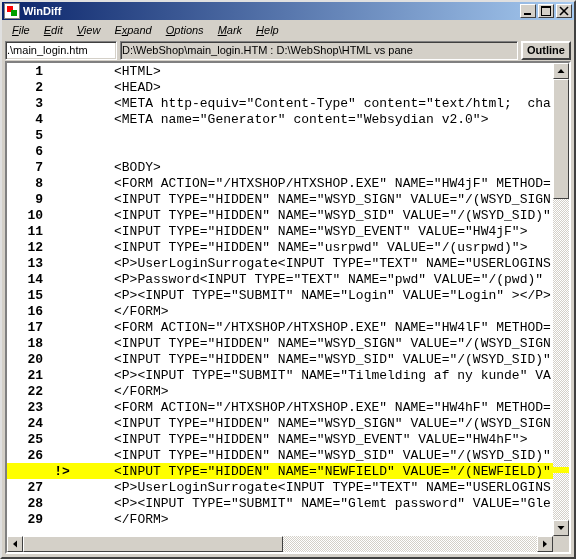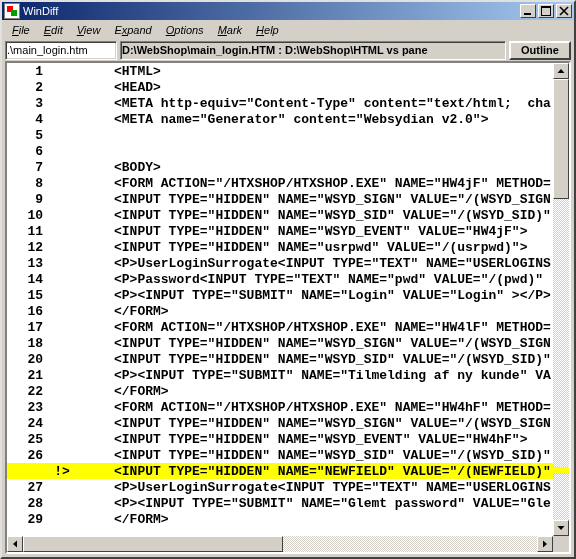--- a/index.html
+++ b/index.html
@@ -45,21 +45,21 @@
     background: #ff0000;
   }
   .titlebar .icon:after {
     content: '';
     position: absolute;
     left: 6px; top: 6px; right: 2px; bottom: 2px;
     background: #00a000;
   }
   .titlebar .title {
     flex: 1;
-    font-weight: normal;
+    font-weight: bold;
     font-size: 11px;
     white-space: nowrap;
     overflow: hidden;
   }
   .win-btns {
     display: flex;
     gap: 0;
   }
   .win-btn {
     width: 16px;
@@ -106,23 +106,23 @@
     border: 1px solid;
     border-color: #808080 #fff #fff #808080;
     box-shadow: inset 1px 1px 0 #404040, inset -1px -1px 0 #d4d0c8;
     box-sizing: border-box;
     padding: 2px 1px;
     font-size: 11px;
     white-space: nowrap;
     overflow: hidden;
   }
   .path-box { width: 112px; flex-shrink: 0; }
-  .desc-box { flex: 1; background: #d4d0c8; font-weight: bold; }
+  .desc-box { flex: 1; background: #d4d0c8; }
   .outline-btn {
-    width: 62px;
+    width: 50px;
     height: 19px;
     border: 2px solid;
     border-color: #fff #404040 #404040 #fff;
     background: #d4d0c8;
     box-sizing: border-box;
     display: flex;
     align-items: center;
     justify-content: center;
     font-weight: bold;
     font-size: 11px;
@@ -161,21 +161,21 @@
     width: 32px;
     text-align: center;
     font-family: "Courier New", monospace;
     font-weight: bold;
     font-size: 13px;
     flex-shrink: 0;
   }
   .code-text {
     padding-left: 36px;
     font-family: "Courier New", monospace;
-    font-weight: bold;
+    font-weight: normal;
     font-size: 13px;
     white-space: pre;
   }
   .row-highlight { background: #ffff00; }
   .vscroll {
     position: absolute;
     right: 0; top: 0; bottom: 16px;
     width: 16px;
     background: #d4d0c8;
     border-left: 0;

